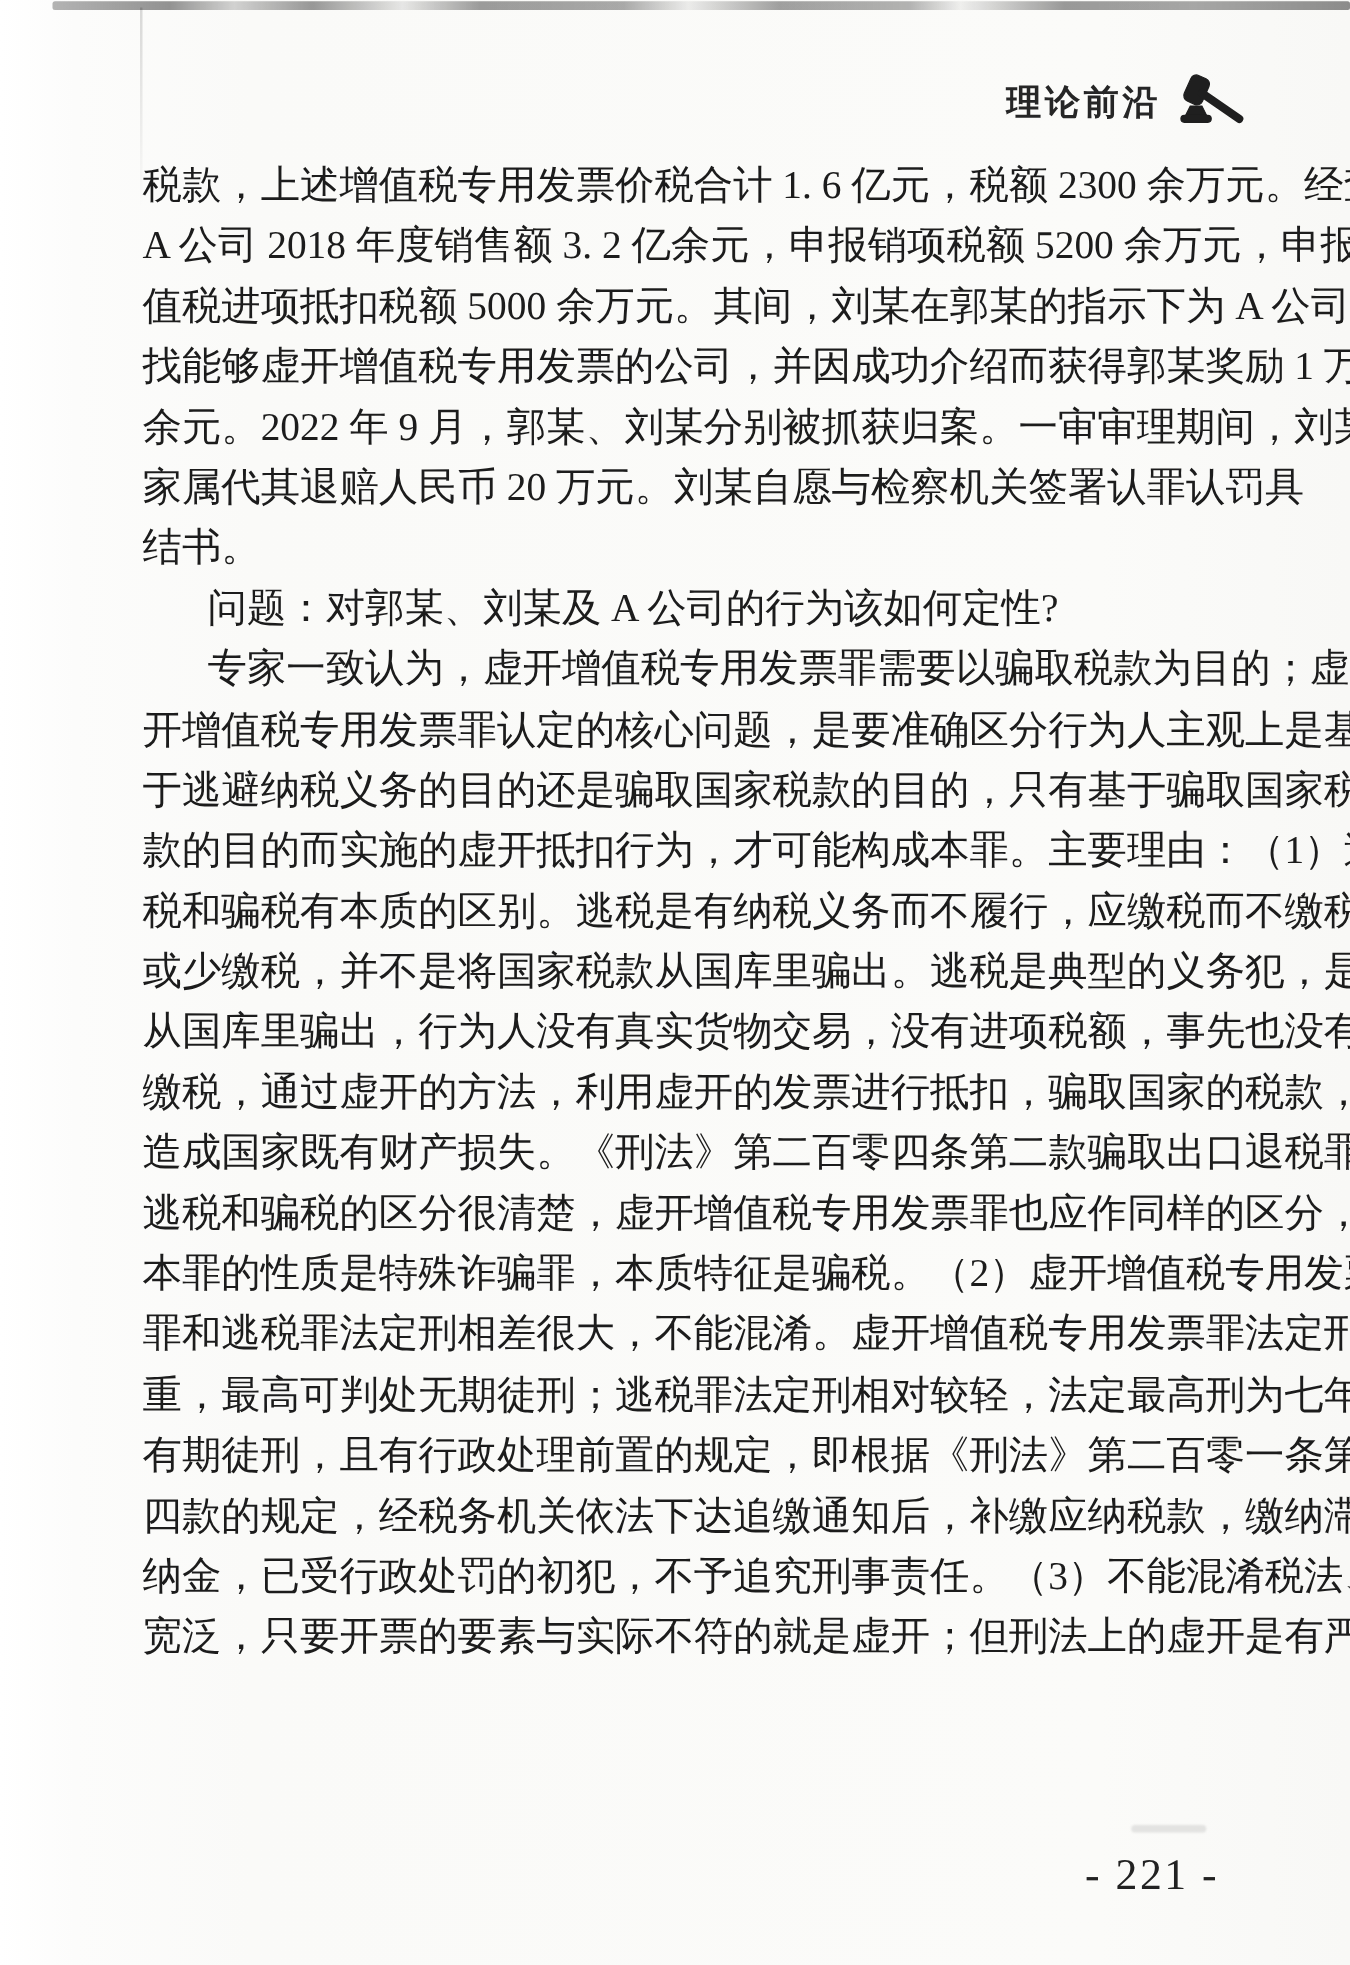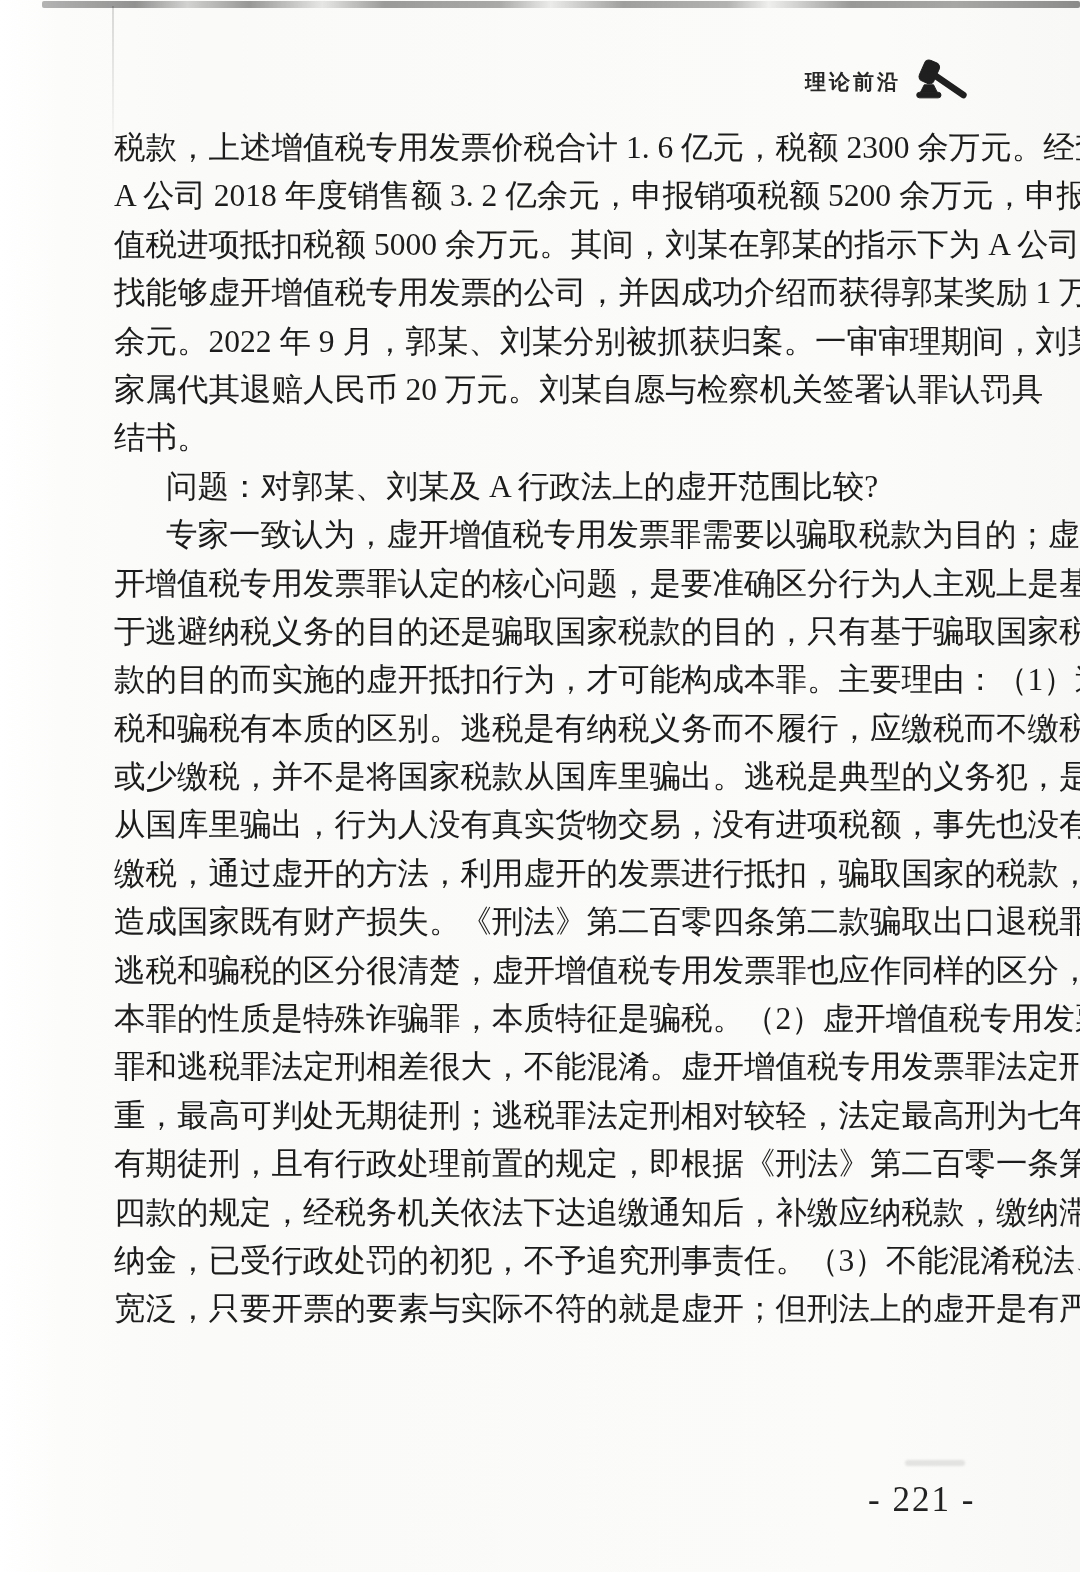--- a/index.html
+++ b/index.html
@@ -32,21 +32,21 @@
   .scan-vline {
     position: absolute; top: 6px; left: 112px; width: 2px; height: 160px;
     background: linear-gradient(180deg, rgba(0,0,0,0.14), rgba(0,0,0,0.0));
   }
   .header {
     position: absolute; top: 58px; left: 805px;
     display: flex; align-items: center; gap: 12px;
   }
   .header-title {
     font-family: "Liberation Sans", "DejaVu Sans", sans-serif;
-    font-size: 21px; font-weight: 600; letter-spacing: 3px; color: #262626;
+    font-size: 28px; font-weight: 600; letter-spacing: 3px; color: #262626;
     line-height: 48px;
   }
   .gavel { width: 56px; height: 48px; display: block; }
   .content {
     position: absolute; left: 114px; top: 124px; width: 852px;
     font-size: 31.5px; line-height: 48.4px; color: #1c1c1c;
   }
   .line {
     height: 48.4px;
     text-align: justify;
@@ -88,21 +88,21 @@
   </div>
 
   <div class="content">
       <div class="line">税款，上述增值税专用发票价税合计 1. 6 亿元，税额 2300 余万元。经查，</div>
       <div class="line">A 公司 2018 年度销售额 3. 2 亿余元，申报销项税额 5200 余万元，申报增</div>
       <div class="line">值税进项抵扣税额 5000 余万元。其间，刘某在郭某的指示下为 A 公司寻</div>
       <div class="line">找能够虚开增值税专用发票的公司，并因成功介绍而获得郭某奖励 1 万</div>
       <div class="line">余元。2022 年 9 月，郭某、刘某分别被抓获归案。一审审理期间，刘某</div>
       <div class="line">家属代其退赔人民币 20 万元。刘某自愿与检察机关签署认罪认罚具</div>
       <div class="line no-justify">结书。</div>
-      <div class="line indent no-justify">问题：对郭某、刘某及 A 行政法上的虚开范围比较?</div>
+      <div class="line indent no-justify">问题：对郭某、刘某及 A 公司的行为该如何定性?</div>
       <div class="line indent">专家一致认为，虚开增值税专用发票罪需要以骗取税款为目的；虚</div>
       <div class="line">开增值税专用发票罪认定的核心问题，是要准确区分行为人主观上是基</div>
       <div class="line">于逃避纳税义务的目的还是骗取国家税款的目的，只有基于骗取国家税</div>
       <div class="line">款的目的而实施的虚开抵扣行为，才可能构成本罪。主要理由：（1）逃</div>
       <div class="line">税和骗税有本质的区别。逃税是有纳税义务而不履行，应缴税而不缴税</div>
       <div class="line">或少缴税，并不是将国家税款从国库里骗出。逃税是典型的义务犯，是</div>
       <div class="line">从国库里骗出，行为人没有真实货物交易，没有进项税额，事先也没有</div>
       <div class="line">缴税，通过虚开的方法，利用虚开的发票进行抵扣，骗取国家的税款，</div>
       <div class="line">造成国家既有财产损失。《刑法》第二百零四条第二款骗取出口退税罪对</div>
       <div class="line">逃税和骗税的区分很清楚，虚开增值税专用发票罪也应作同样的区分，</div>

